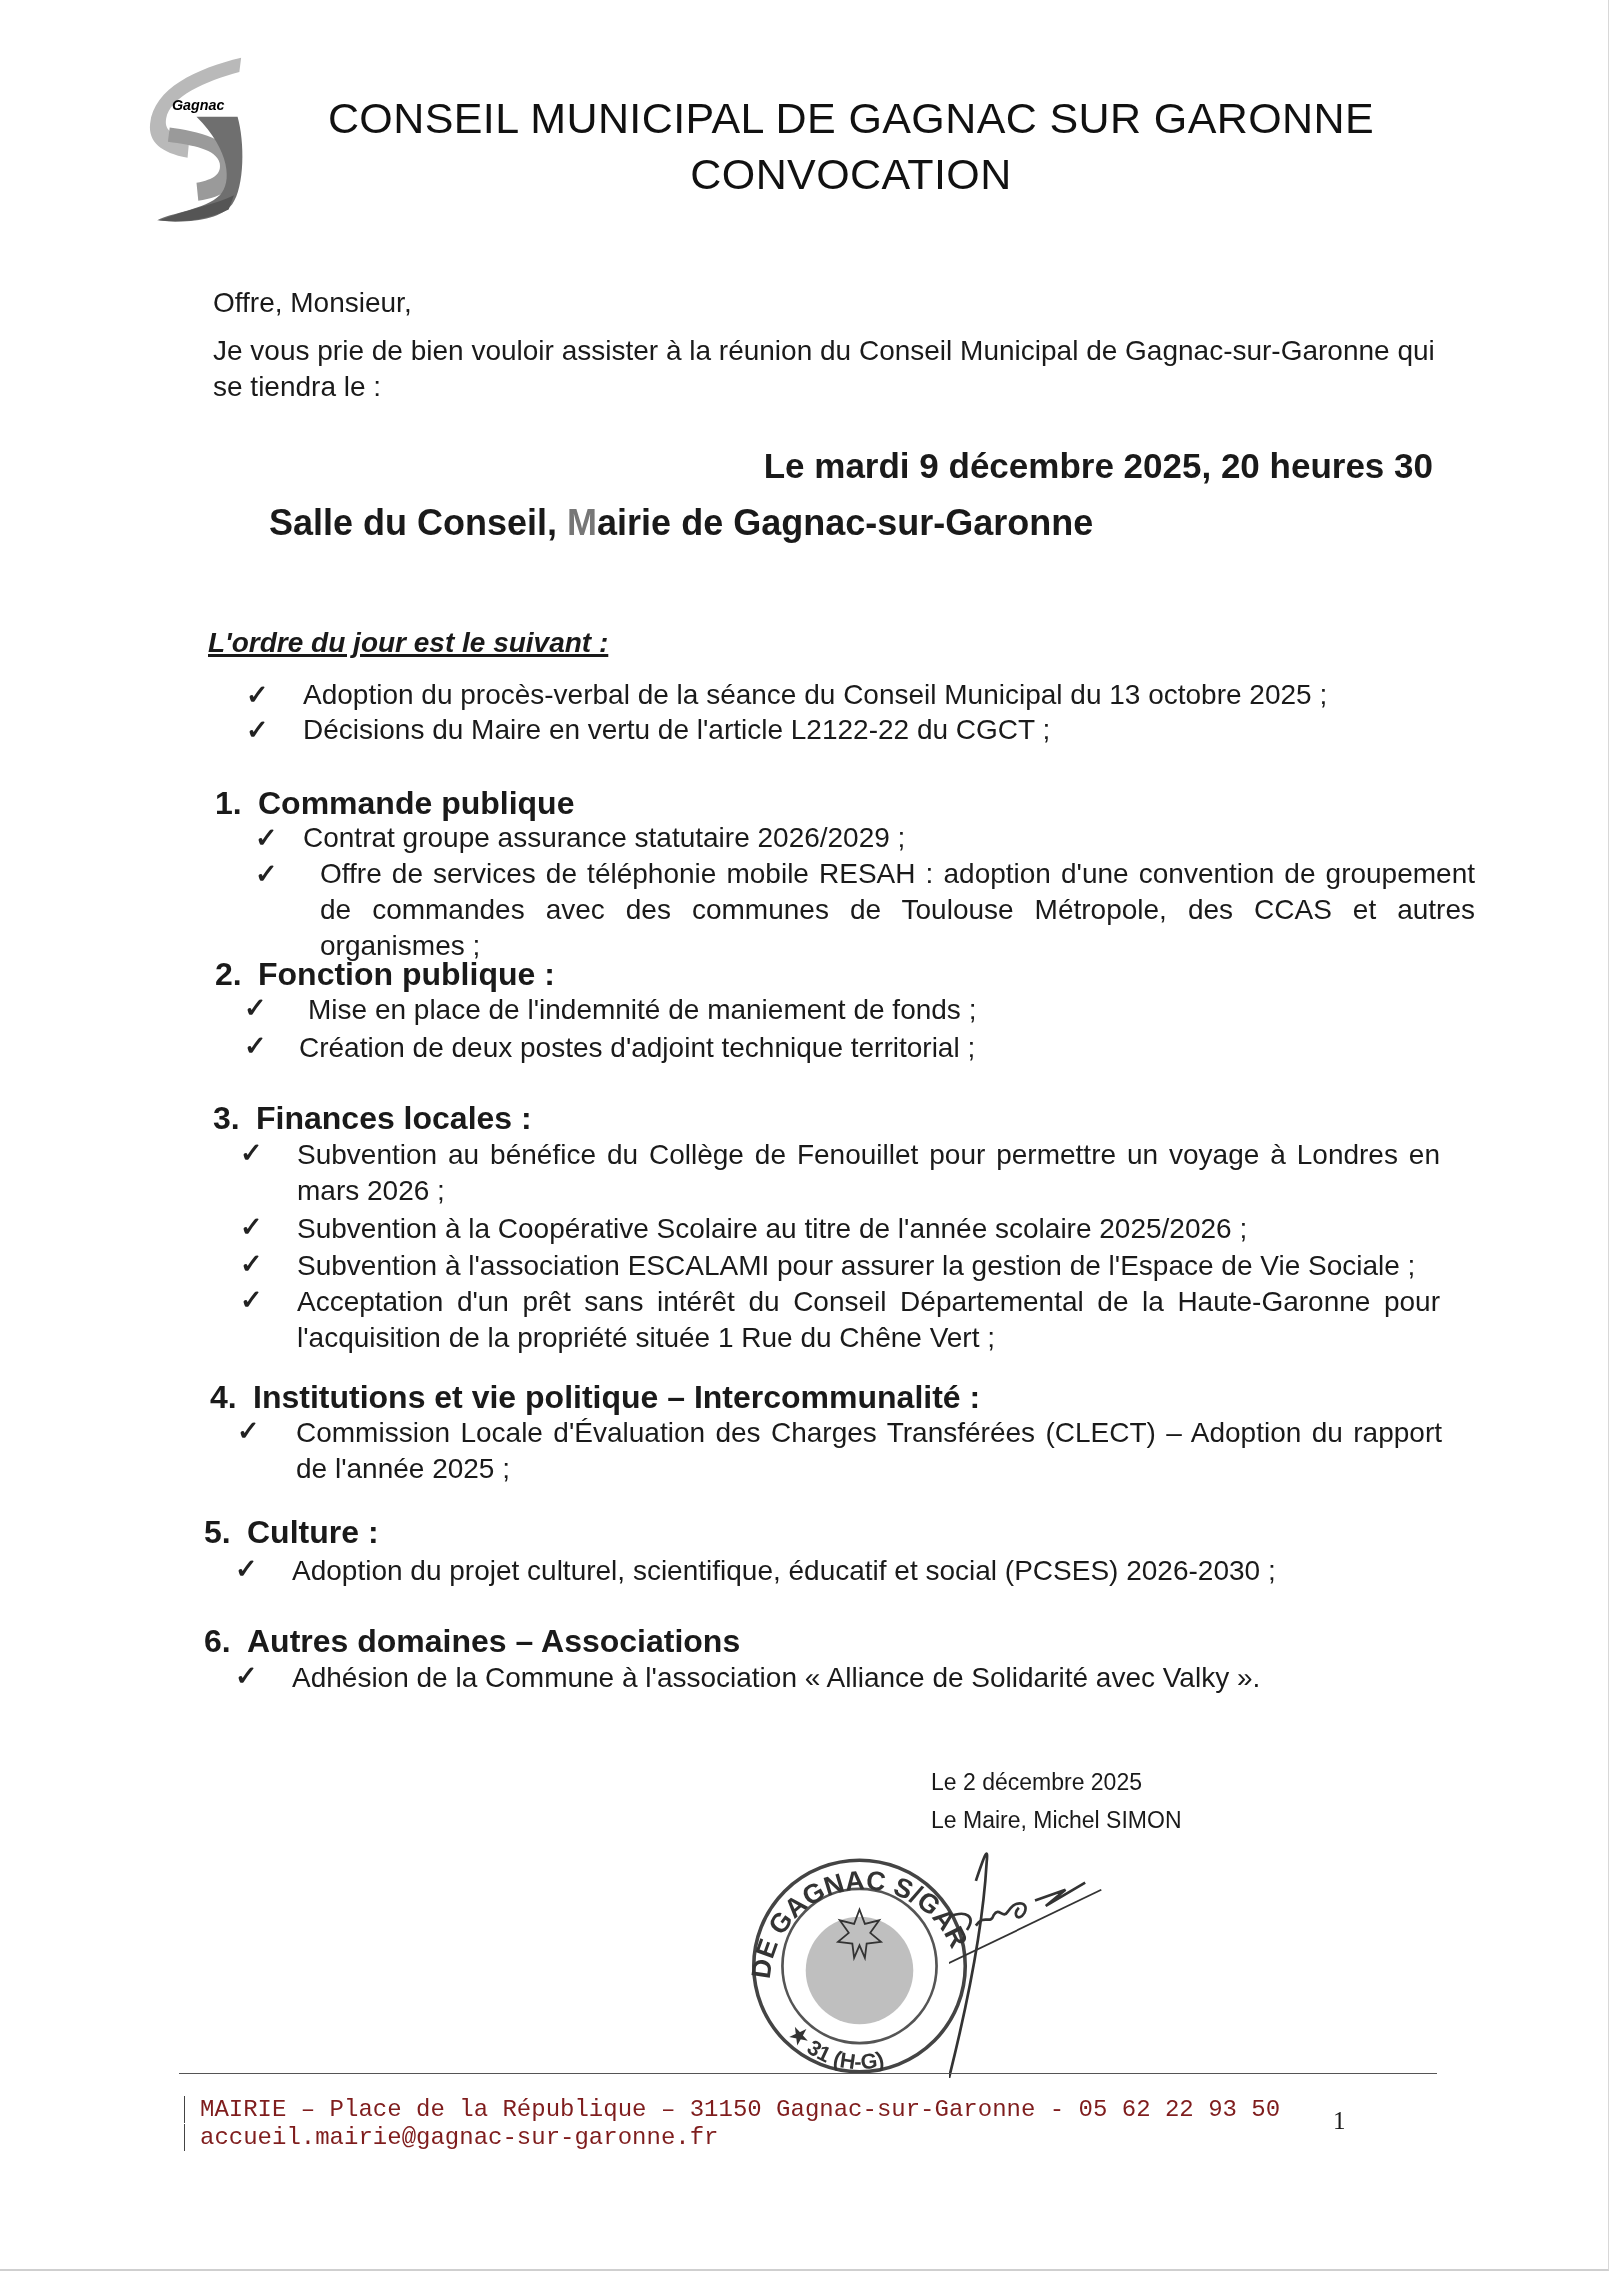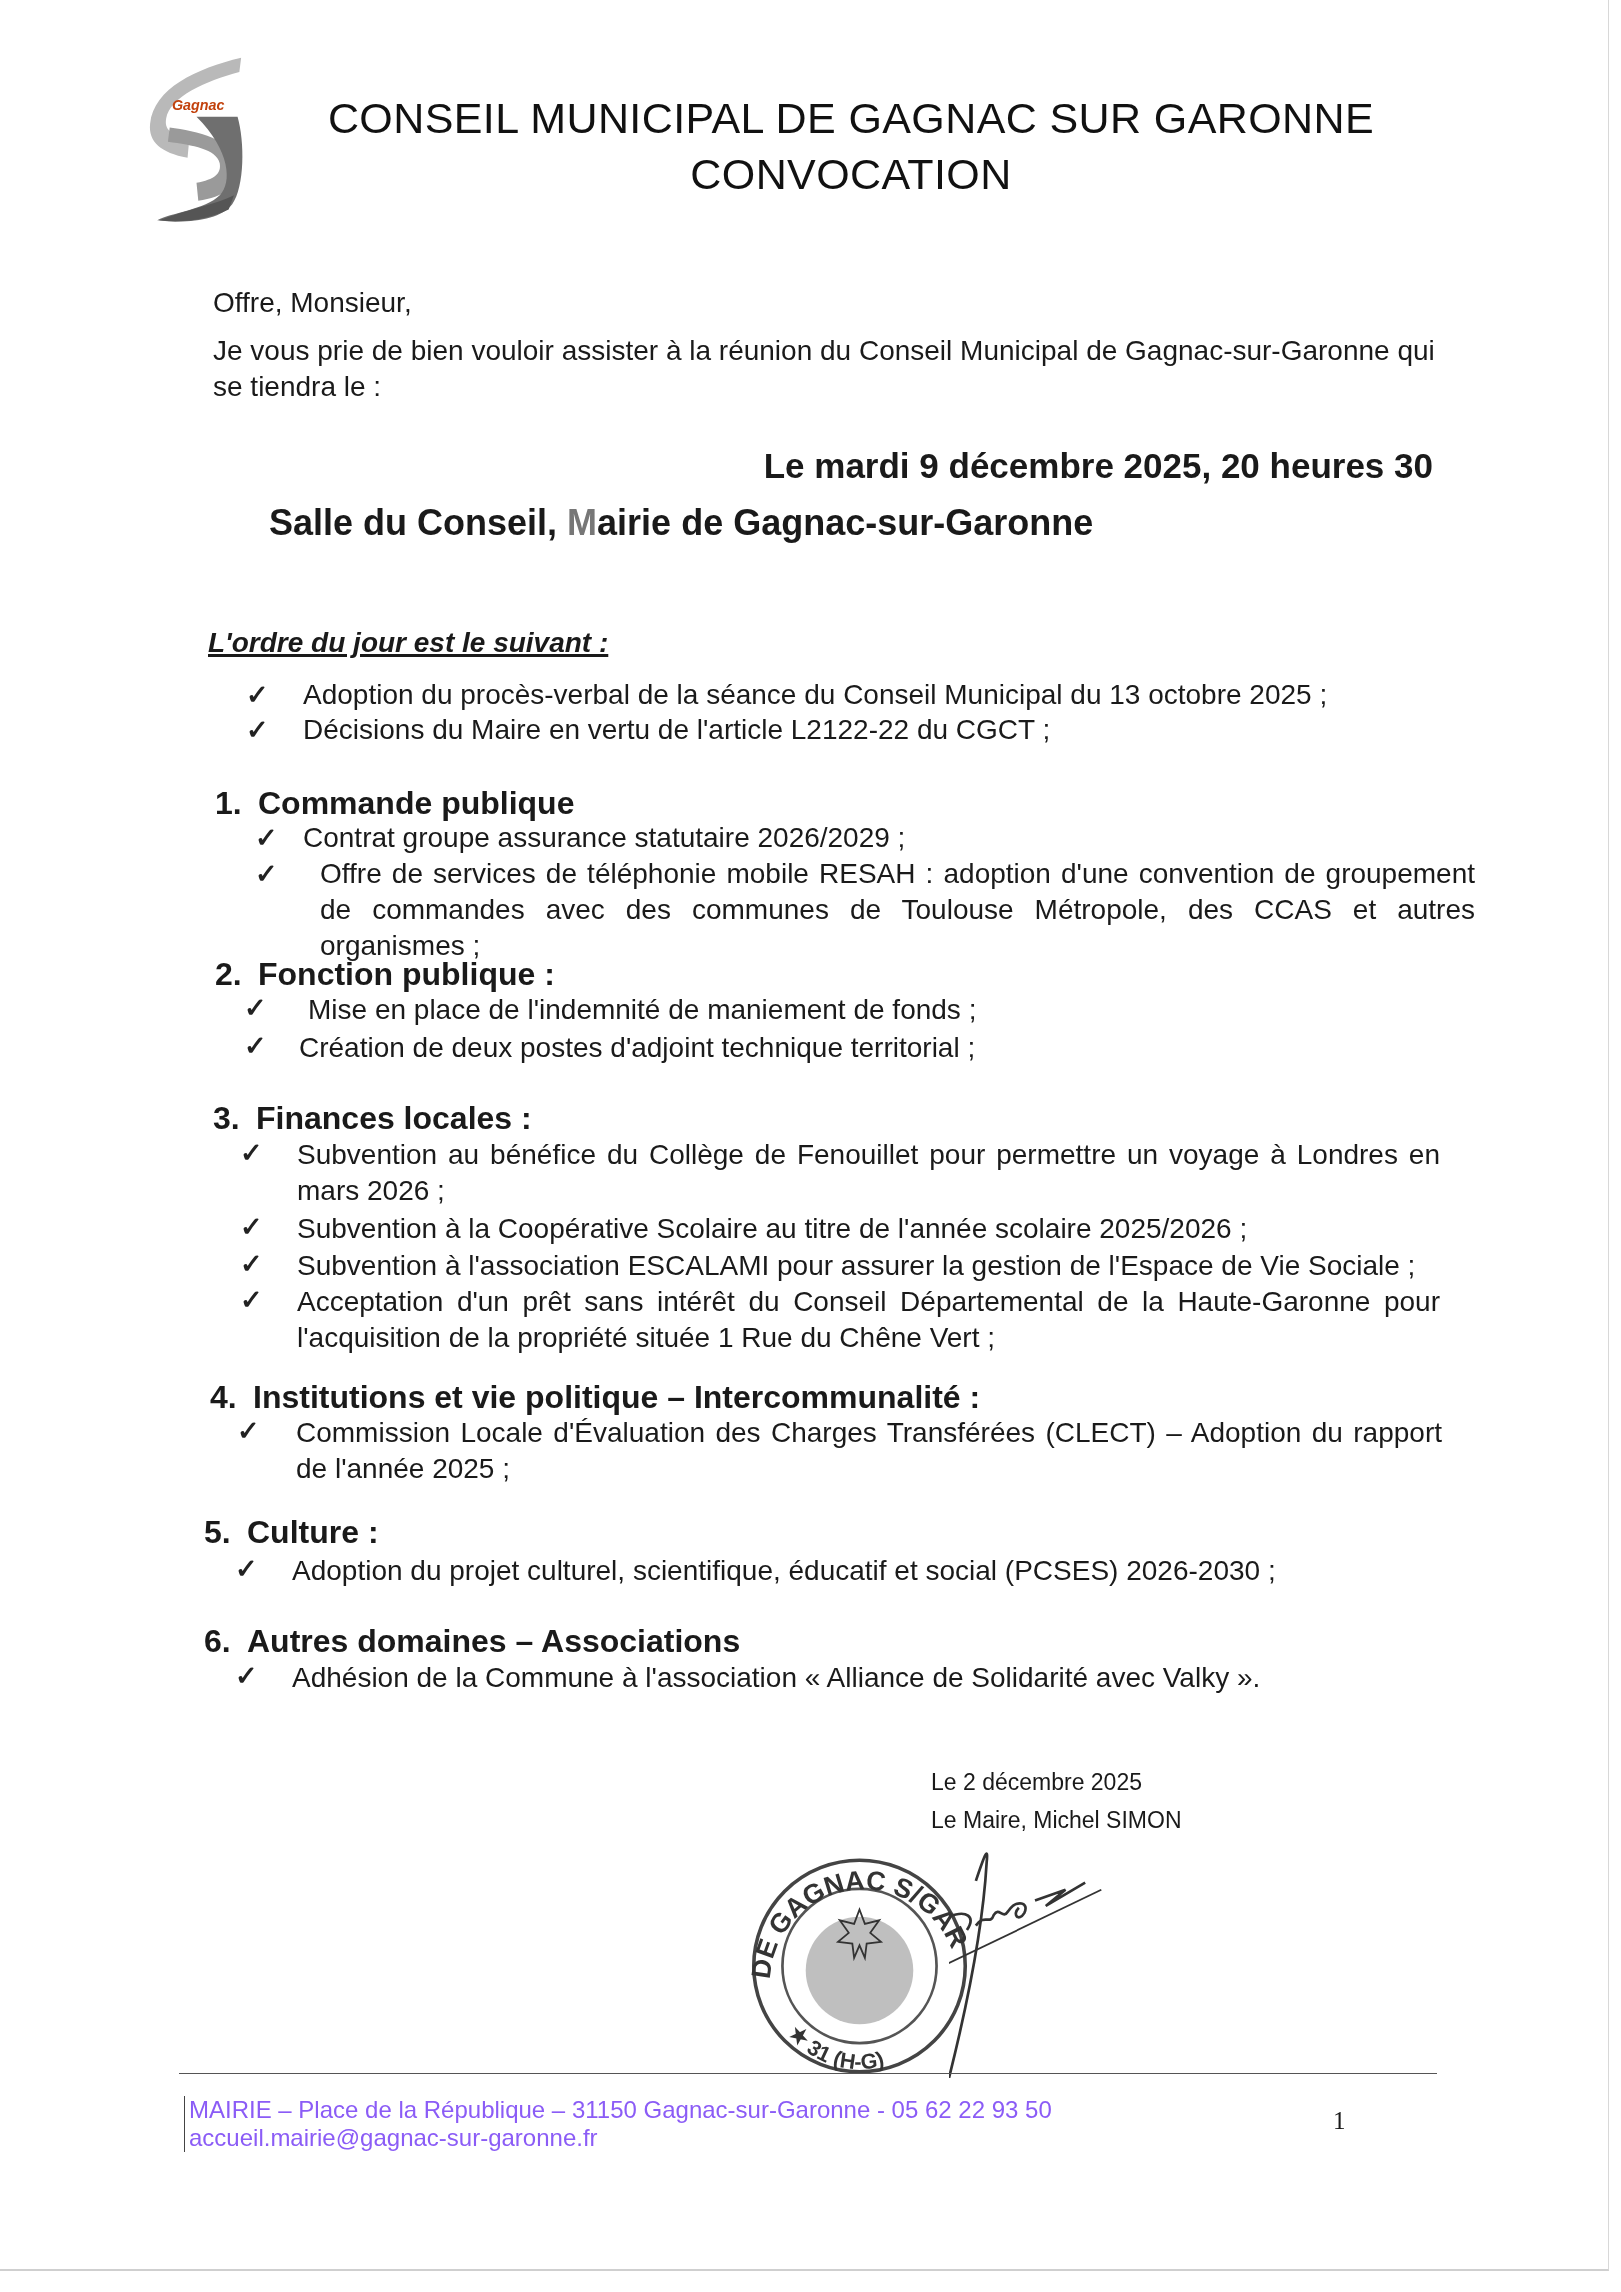--- a/index.html
+++ b/index.html
@@ -1,42 +1,42 @@
 <!DOCTYPE html>
 <html style="font-size:14.3px"><head>
 <meta charset="utf-8">
 <style>
   html, body { margin:0; padding:0; background:#ffffff; }
   body { width:1621px; height:2293px; position:relative; overflow:hidden;
          font-family:"Liberation Sans", sans-serif; color:#1a1a1a; }
   .page { position:absolute; left:0; top:0; width:1608px; height:2269px; background:#fff;
           border-right:1.8px solid #d8d8d8; border-bottom:2.7px solid #cfcfcf; }
   .logo { position:absolute; left:134px; top:52px; width:125px; height:175px; }
-  .logo-label { position:absolute; left:38px; top:45px; font-size:14.3px; font-style:italic; font-weight:bold; color:#c2410c; }
+  .logo-label { position:absolute; left:38px; top:45px; font-size:14.3px; font-style:italic; font-weight:bold; color:#000000; }
   .header-title { position:absolute; left:269px; top:90px; width:1164px; text-align:center;
           font-size:43px; line-height:56px; color:#111; letter-spacing:0.4px; }
   .salutation { position:absolute; left:213px; top:287px; font-size:28px; color:#1a1a1a; }
   .intro { position:absolute; left:213px; top:333px; width:1245px; font-size:28px; line-height:36px; }
   .meeting-date { position:absolute; left:269px; top:446px; width:1164px; text-align:right;
           font-size:35px; font-weight:bold; }
   .meeting-place { position:absolute; left:269px; top:502px; width:1164px; 
           font-size:36px; font-weight:bold; }
   .meeting-place .m { color:#777; }
   .agenda-heading { position:absolute; left:208px; top:627px; font-size:28px; font-weight:bold;
           font-style:italic; text-decoration:underline; text-decoration-thickness:2.7px; }
   .item { position:absolute; font-size:28px; line-height:36px; }
   .check { position:absolute; font-size:27px; font-weight:bold; color:#222; }
   .section { position:absolute; font-size:32px; font-weight:bold; }
   .section .num { display:inline-block; width:43px; }
   .closing { position:absolute; left:931px; font-size:23px; }
   .stamp { position:absolute; left:734px; top:1845px; width:251px; height:233px; }
   .signature { position:absolute; left:949px; top:1827px; width:215px; height:251px; }
   .footer-rule { position:absolute; left:179px; top:2073px; width:1258px; height:0; border-top:1.8px solid #555; }
-  .footer-line { position:absolute; left:184px; font-family:Liberation Sans, sans-serif; font-size:24px; color:#8b5cf6;
-          border-left:1.8px solid #444; padding-left:4px; }
+  .footer-line { position:absolute; left:184px; font-family:Liberation Mono, monospace; font-size:24px; color:#7f1d1d;
+          border-left:1.8px solid #444; padding-left:15px; }
   .page-number { position:absolute; left:1333px; top:2107px; font-family:"Liberation Serif", serif; font-size:25px; }
 </style>
 </head>
 <body>
 
 <div class="page">
 
   <div class="logo">
     <svg width="125" height="175" viewBox="0 0 140 195">
       <path d="M120 6 C70 18 22 40 18 80 C16 100 30 112 60 118 L62 96 C40 92 34 86 36 74 C40 50 80 32 118 22 Z" fill="#b9b9b9"></path>

